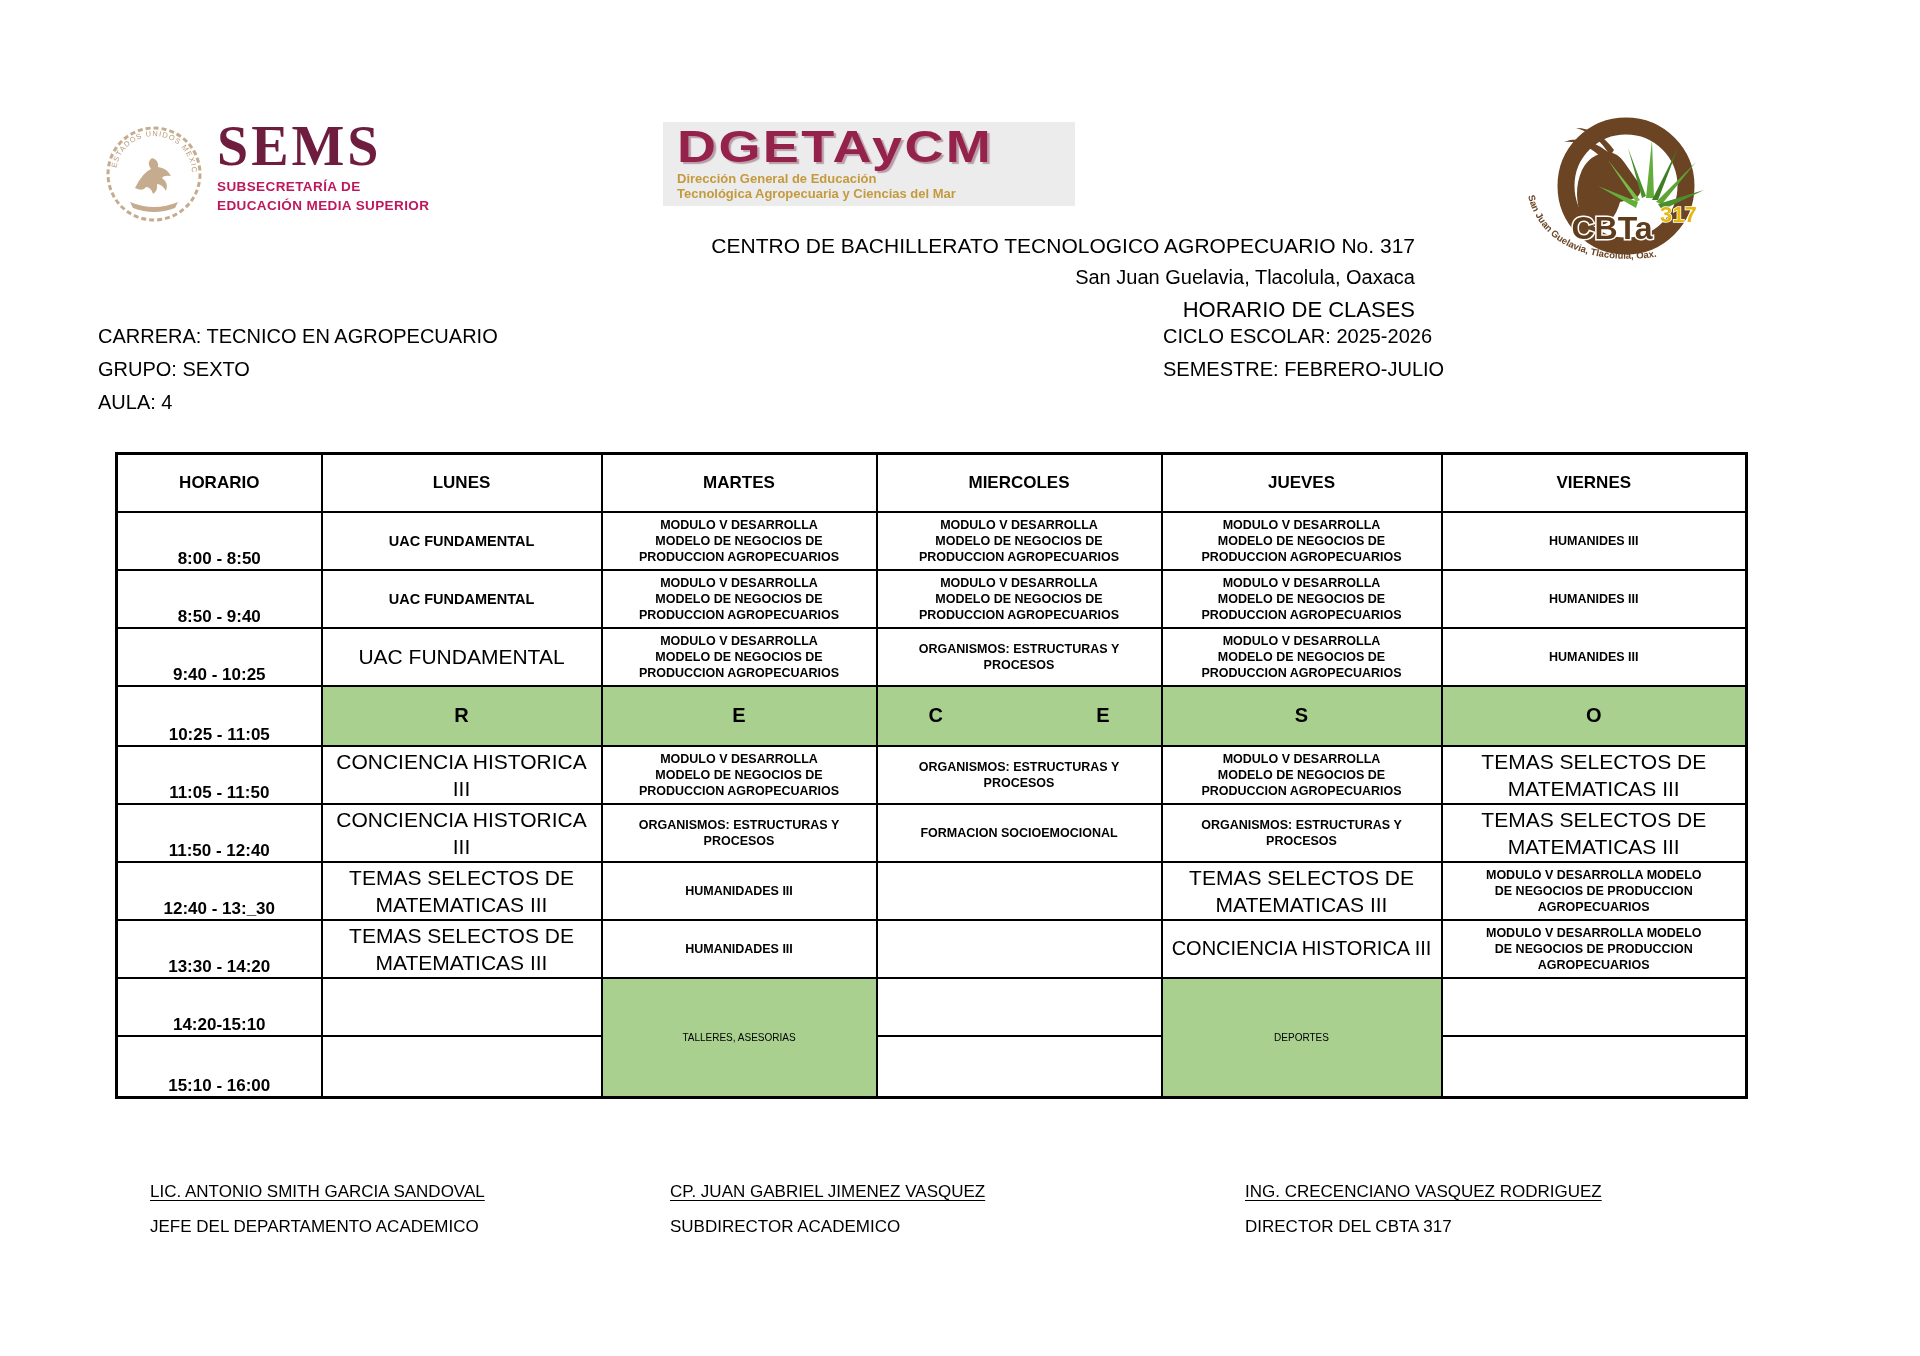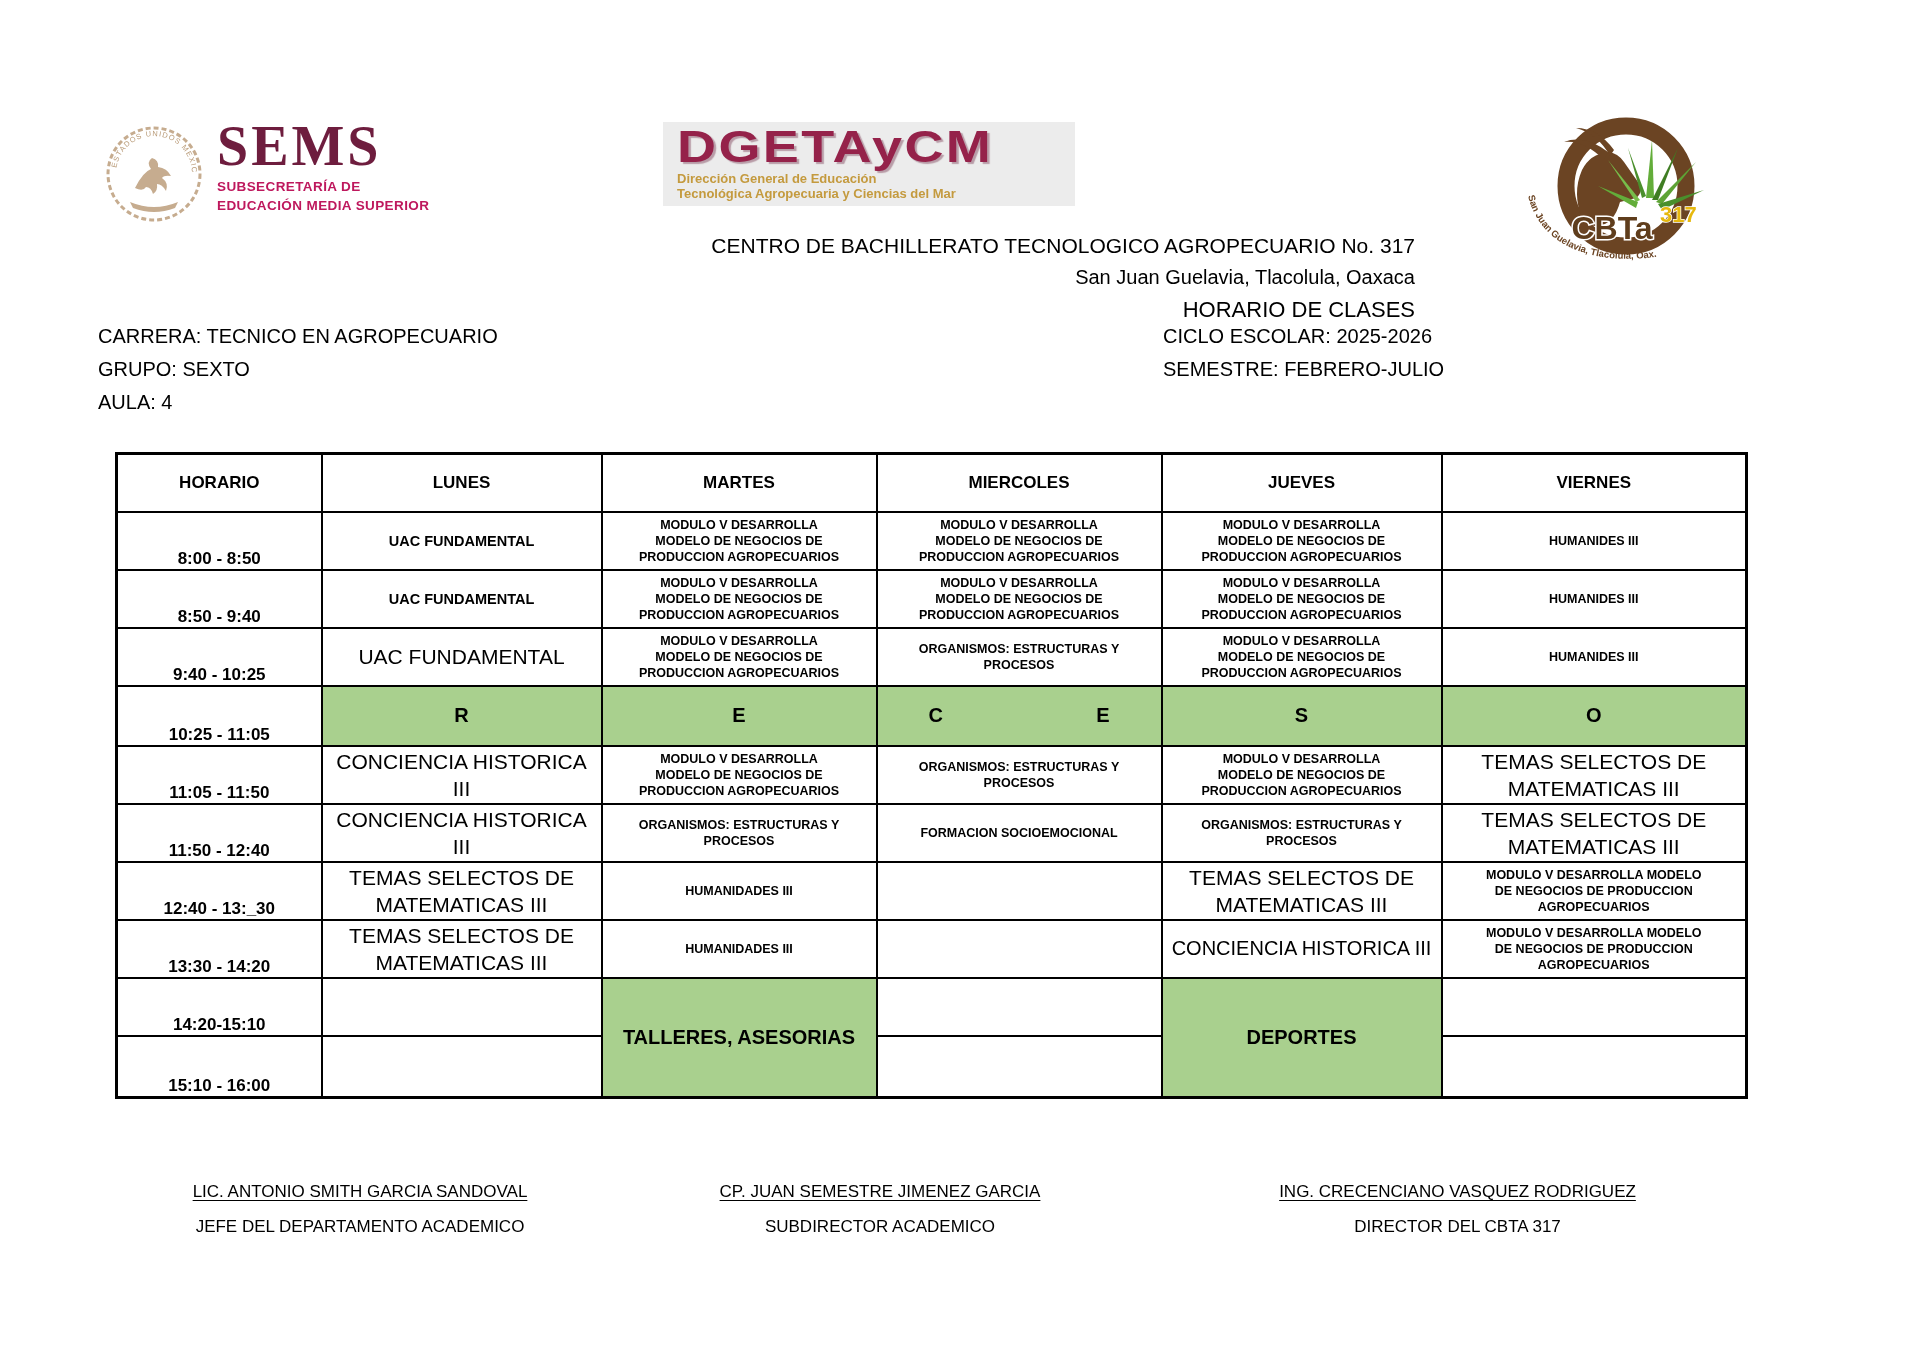--- a/index.html
+++ b/index.html
@@ -42,24 +42,24 @@
   .schedule tr.last{height:62px}
   td.time{font-weight:bold;font-size:17px;vertical-align:bottom;white-space:nowrap}
   td.day{white-space:pre-line}
   .sb{font-weight:bold;font-size:12.5px;line-height:16px}
   .sb15{font-weight:bold;font-size:14.5px}
   .lg{font-size:21px;line-height:27px}
   .lg1{font-size:20px;white-space:nowrap}
   .green{background:#a9d08e}
   td.rletter{font-weight:bold;font-size:20px}
   .ce{display:flex;justify-content:space-between;padding:0 48px;font-weight:bold;font-size:20px}
-  td.merged{font-weight:bold;font-size:20px}
+  td.merged{font-weight:normal;font-size:10px}
 
   
-  .sig{position:absolute;top:1182px;text-align:center;font-size:17px}
+  .sig{position:absolute;top:1182px;text-align:left;font-size:17px}
   .sig-name{text-decoration:underline;text-underline-offset:3px;line-height:20px}
   .sig-role{margin-top:15px;line-height:20px}
 </style>
 </head>
 <body>
 
 <div class="page">
 
   <div class="sems">
     <svg width="105" height="108" viewBox="0 0 105 108">
@@ -281,21 +281,21 @@
       <td class="day"></td>
     </tr>
   </tbody>
     </table>
 
   <div class="sig" style="left:150px;width:420px">
     <div class="sig-name">LIC. ANTONIO SMITH GARCIA SANDOVAL</div>
     <div class="sig-role">JEFE DEL DEPARTAMENTO ACADEMICO</div>
   </div>
   <div class="sig" style="left:670px;width:420px">
-    <div class="sig-name">CP. JUAN SEMESTRE JIMENEZ GARCIA</div>
+    <div class="sig-name">CP. JUAN GABRIEL JIMENEZ VASQUEZ</div>
     <div class="sig-role">SUBDIRECTOR ACADEMICO</div>
   </div>
   <div class="sig" style="left:1245px;width:425px">
     <div class="sig-name">ING. CRECENCIANO VASQUEZ RODRIGUEZ</div>
     <div class="sig-role">DIRECTOR DEL CBTA 317</div>
   </div>
 
 </div>
 
 </body></html>

